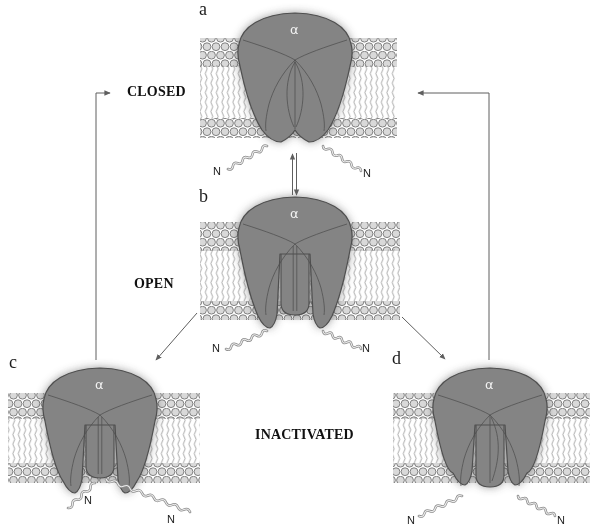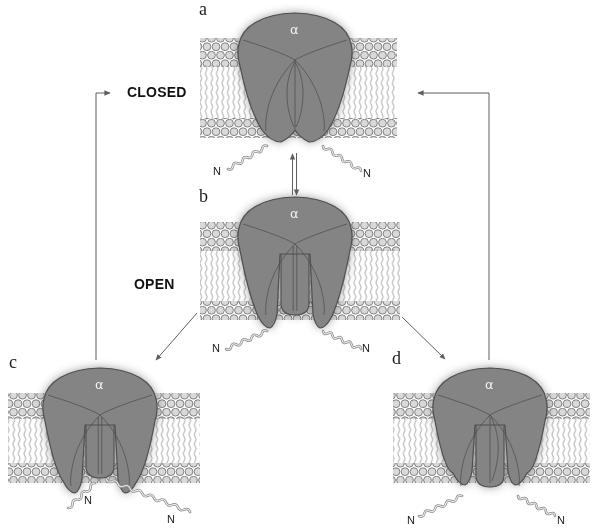--- a/index.html
+++ b/index.html
@@ -10,21 +10,21 @@
     overflow:hidden;
     font-family:"Liberation Sans", sans-serif;
   }
   .stage svg{position:absolute;left:0;top:0;}
   .lbl{position:absolute;z-index:5;white-space:nowrap;user-select:none;}
   .panel-letter{
     font-family:"Liberation Serif", serif;
     font-size:18px;color:#1c1c1c;line-height:1;
   }
   .state-label{
-    font-family:Liberation Sans, sans-serif;
+    font-family:Liberation Serif, serif;
     font-weight:700;font-size:14px;color:#111;line-height:1;
     letter-spacing:0.2px;
   }
   .alpha-label{
     font-family:"DejaVu Sans", sans-serif;
     font-size:13px;color:#f2f2f2;line-height:1;
   }
   .n-label{
     font-family:"Liberation Sans", sans-serif;
     font-size:11px;color:#222;line-height:1;
@@ -169,20 +169,21 @@
       </g>
     </svg>
 
   <span class="lbl panel-letter" style="left:199px;top:0px">a</span>
   <span class="lbl panel-letter" style="left:199px;top:187px">b</span>
   <span class="lbl panel-letter" style="left:9px;top:353px">c</span>
   <span class="lbl panel-letter" style="left:392px;top:349px">d</span>
 
   <span class="lbl state-label" style="left:127px;top:85px">CLOSED</span>
   <span class="lbl state-label" style="left:134px;top:277px">OPEN</span>
+  <span class="lbl state-label" style="left:255px;top:428px">INACTIVATED</span>
 
   <span class="lbl alpha-label" style="left:290px;top:23px">α</span>
   <span class="lbl alpha-label" style="left:290px;top:207px">α</span>
   <span class="lbl alpha-label" style="left:95px;top:378px">α</span>
   <span class="lbl alpha-label" style="left:485px;top:378px">α</span>
 
   <span class="lbl n-label" style="left:213px;top:166px">N</span>
   <span class="lbl n-label" style="left:363px;top:168px">N</span>
   <span class="lbl n-label" style="left:212px;top:343px">N</span>
   <span class="lbl n-label" style="left:362px;top:343px">N</span>

